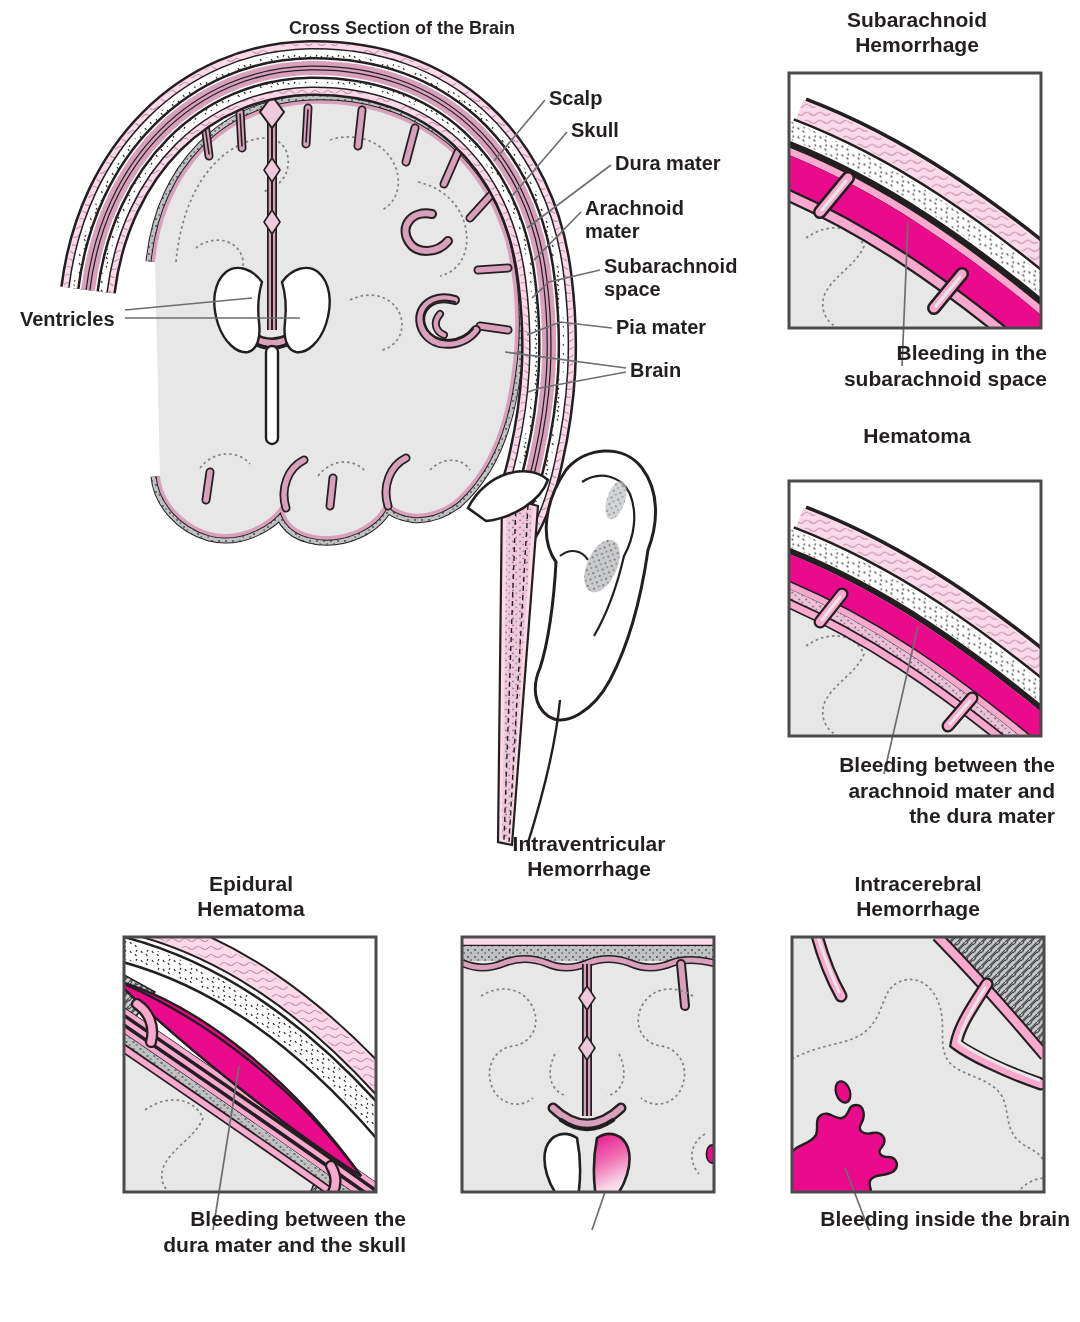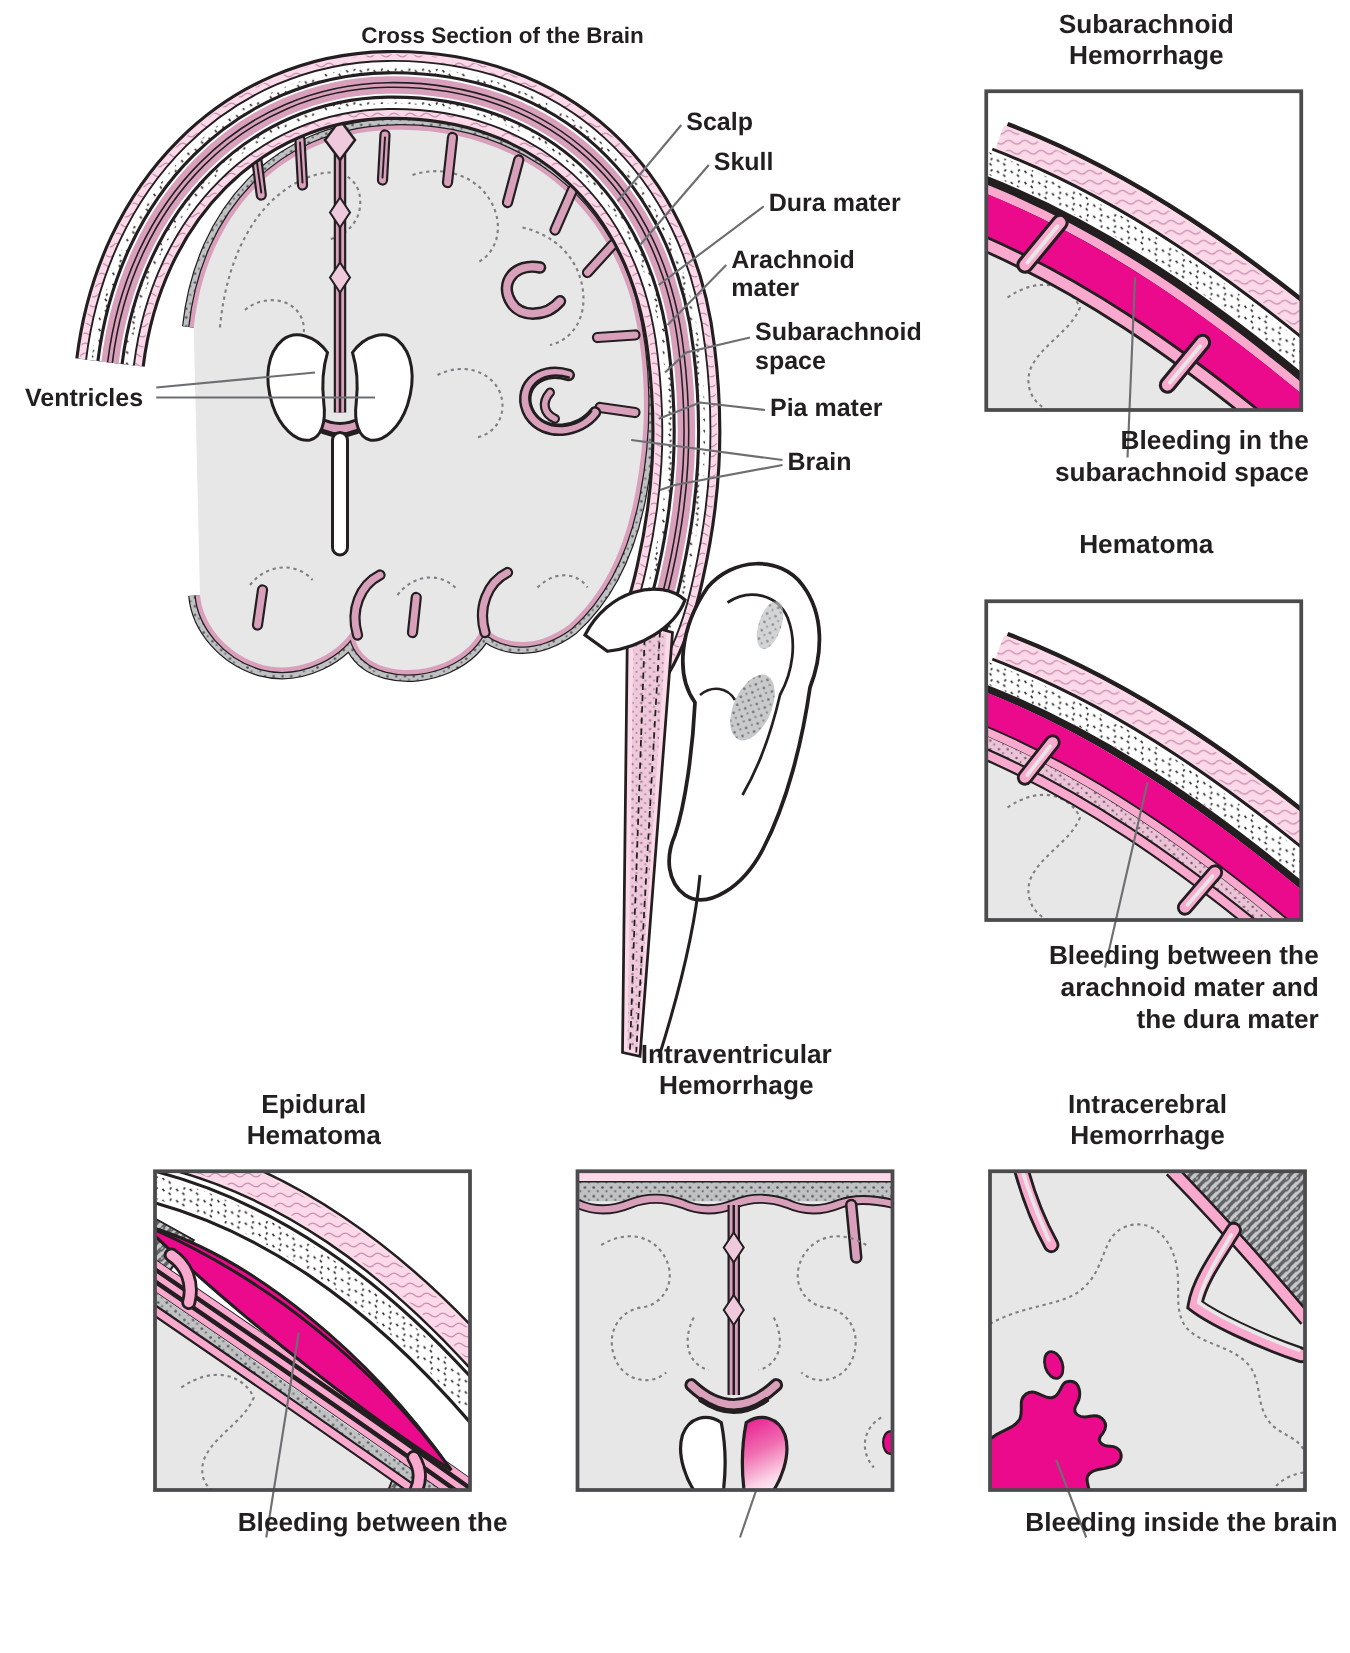--- a/index.html
+++ b/index.html
@@ -407,20 +407,21 @@
         <path class="np s-pinkB" stroke-width="7.5" d="M16,70 C28,78 34,92 30,108"></path>
         <path class="np s-ink" stroke-width="12" d="M210,232 C216,242 216,252 210,262"></path>
         <path class="np s-pinkB" stroke-width="7.5" d="M210,232 C216,242 216,252 210,262"></path>
       </g>
     </g>
     <path class="s-lead" d="M118,132 L92,296"></path>
     <rect x="3" y="3" width="252" height="255" fill="none" stroke="var(--border_gray)" stroke-width="3"></rect>
   </svg>
   <div class="caption" style="left:96px;top:1206px;width:310px;">
     <div>Bleeding between the</div>
+    <div>dura mater and the skull</div>
   </div>
 
   <div class="ptitle" style="left:458px;top:832px;width:262px;">
     <div>Intraventricular</div>
     <div>Hemorrhage</div>
   </div>
   <svg width="258" height="300" viewBox="0 0 258 300" style="left:459px;top:934px;">
     <defs>
         <clipPath id="clip4">
           <rect x="3" y="3" width="252" height="255"></rect>

